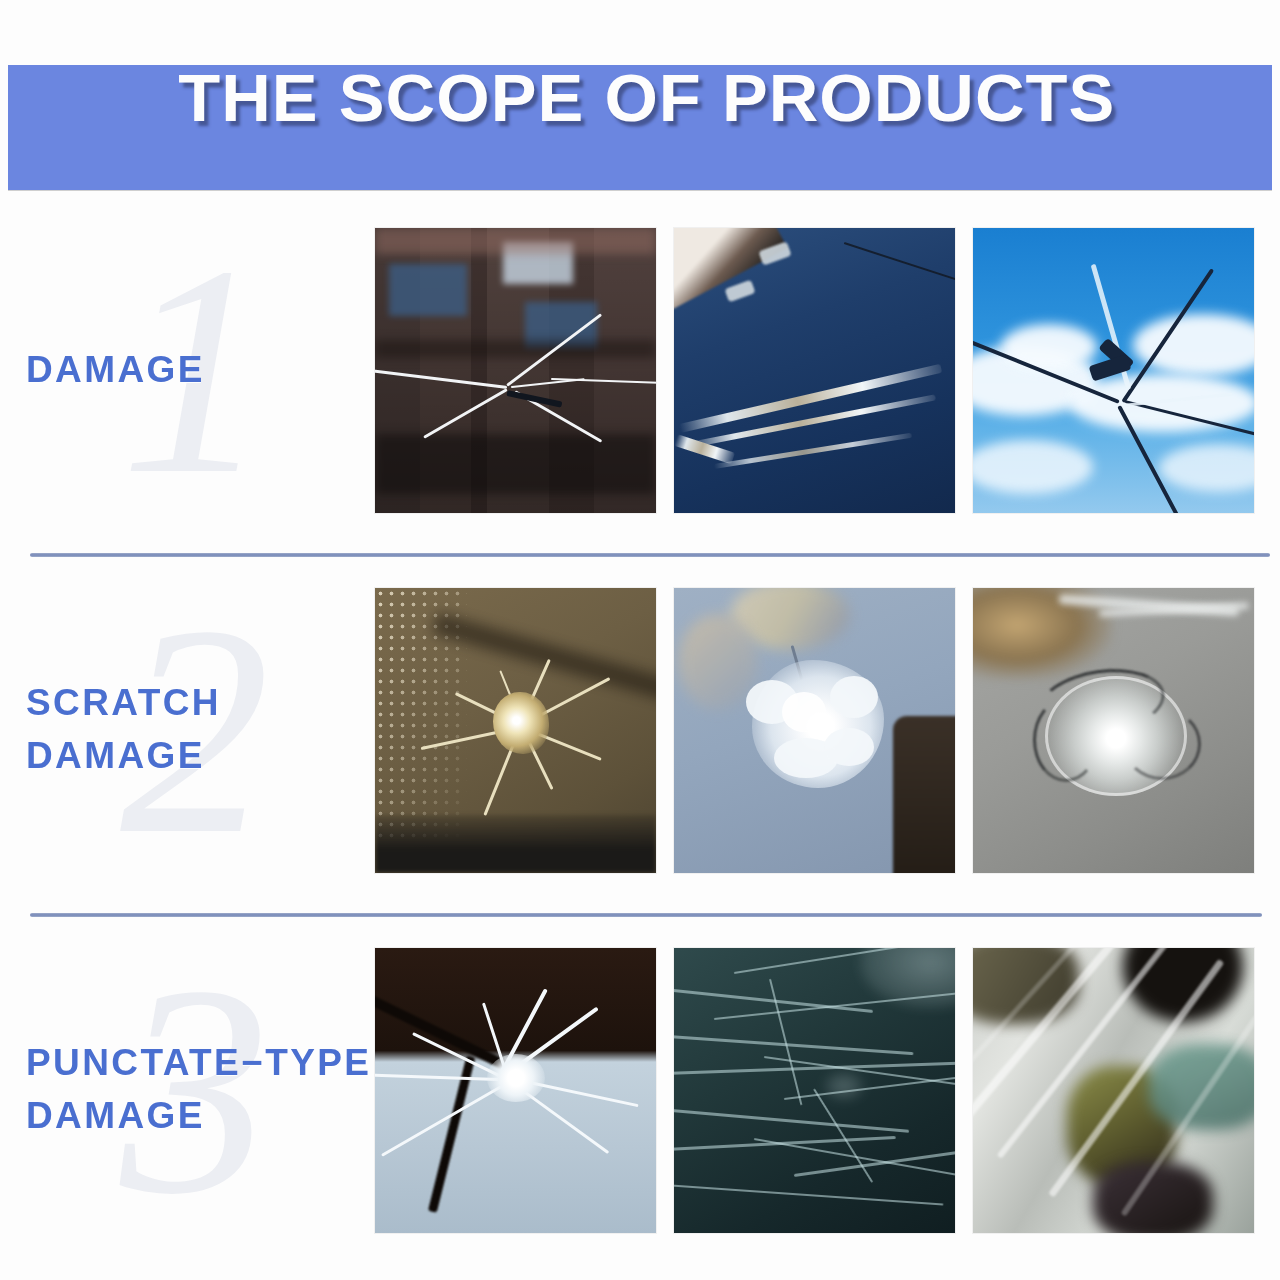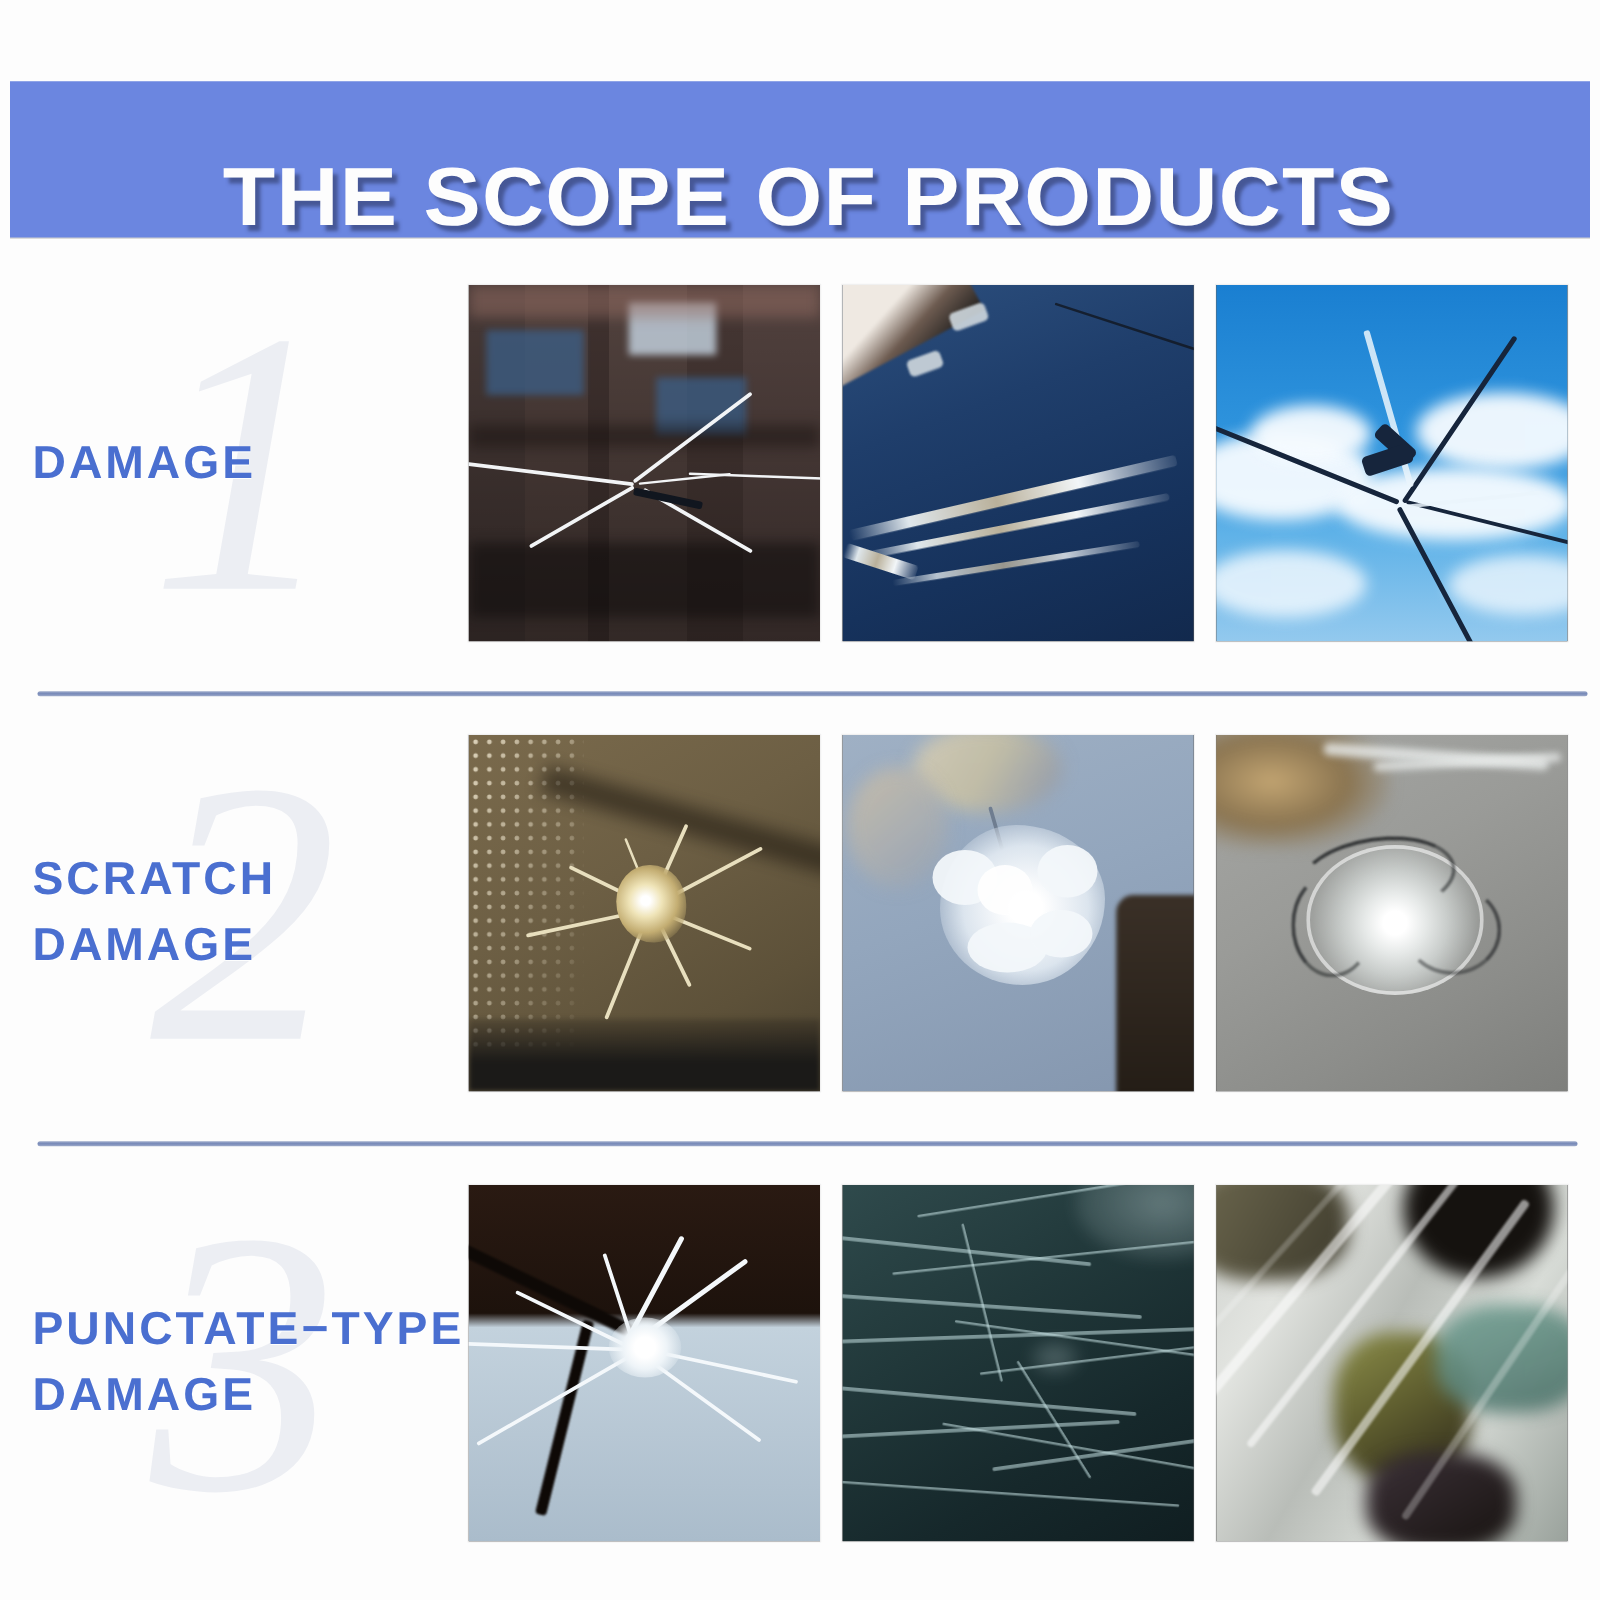--- a/index.html
+++ b/index.html
@@ -22,21 +22,21 @@
 
   
   .banner {
     position: absolute;
     left: 8px;
     top: 65px;
     width: 1264px;
     height: 125px;
     background: #6b86e0;
     display: flex;
-    align-items: flex-end;
+    align-items: flex-start;
     justify-content: center;
     box-shadow: 0 1px 0 rgba(0,0,0,0.18);
   }
   .banner-title {
     font-family: "Liberation Sans", sans-serif;
     font-weight: bold;
     font-size: 66px;
     line-height: 1;
     color: #fdfdfd;
     letter-spacing: 1px;

